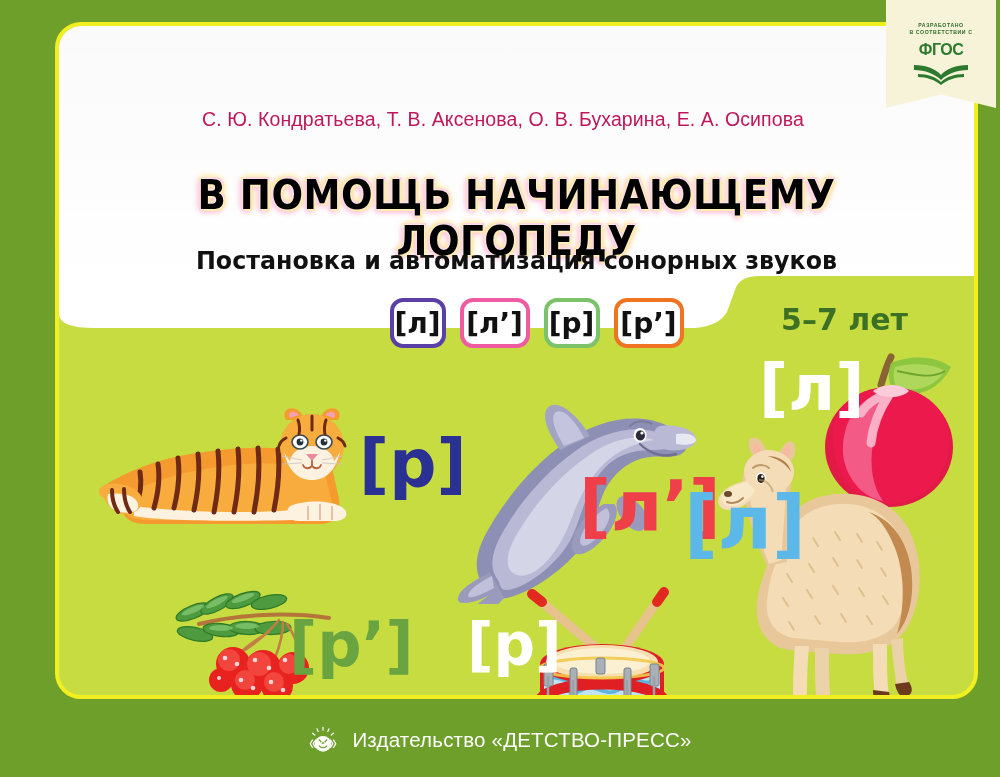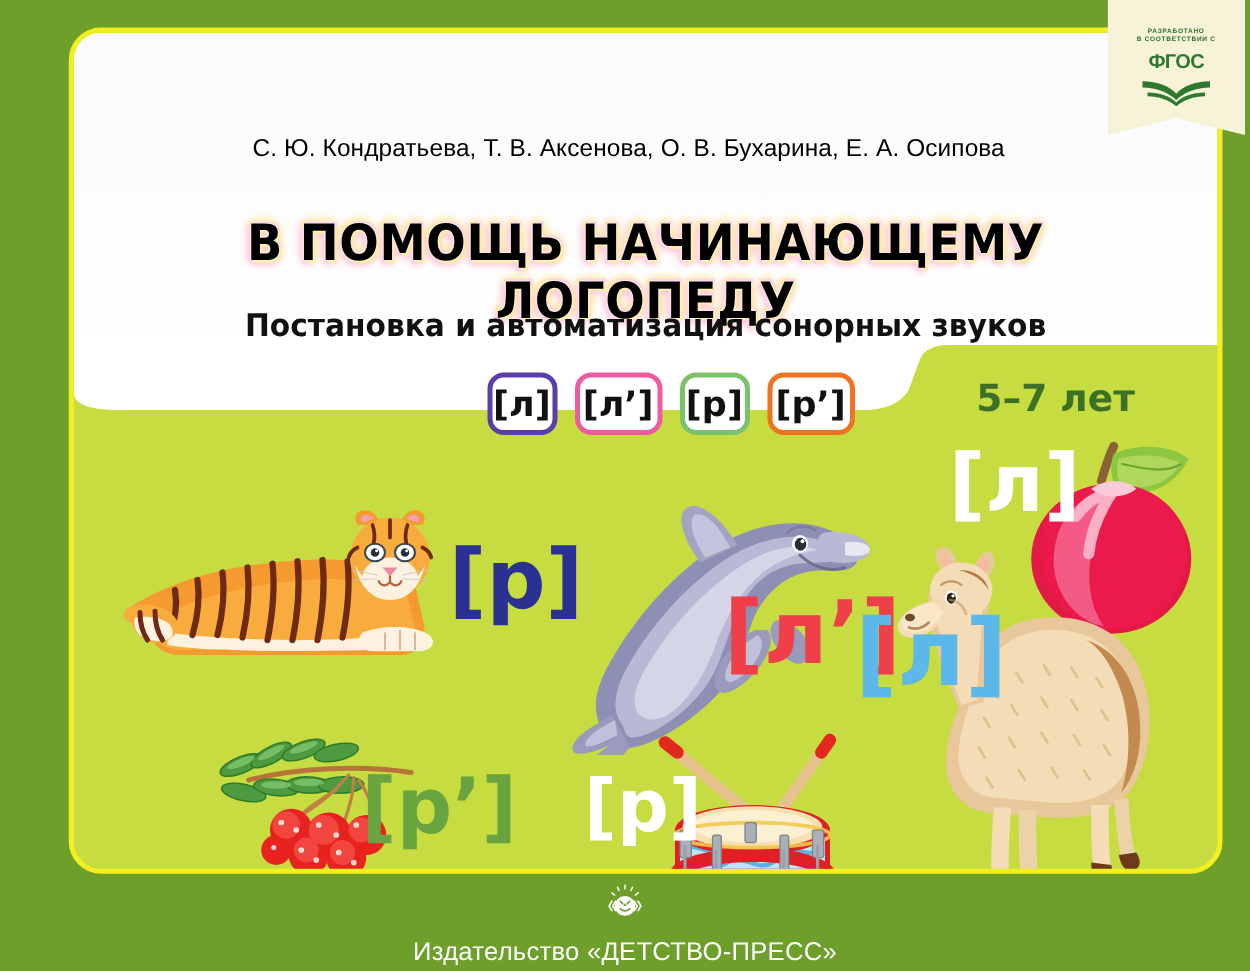--- a/index.html
+++ b/index.html
@@ -52,21 +52,21 @@
   }
   .fgos-main{
     font-size:16px;font-weight:bold;letter-spacing:-.5px;
     color:#2d7a2f;line-height:24px;margin-top:2px;
   }
   .fgos-book{margin:1px auto 0;width:58px;height:22px;}
 
   
   .authors{
     position:absolute;left:143px;top:82px;
-    font-size:19.5px;color:#000000;letter-spacing:.1px;white-space:nowrap;
+    font-size:19.5px;color:#be185d;letter-spacing:.1px;white-space:nowrap;
     z-index:30;
   }
 
   
   .title{
     position:absolute;left:0;right:0;top:146px;text-align:center;z-index:30;
     font-size:40px;font-weight:bold;color:#000;
     letter-spacing:.5px;
     font-family:"DejaVu Sans", sans-serif;
     transform:scaleX(.93);
@@ -121,21 +121,21 @@
     font-family:"DejaVu Sans", sans-serif;
     font-weight:bold;
     line-height:1;
     z-index:20;
   }
 
   
   .footer{
     position:absolute;left:0;bottom:0;width:100%;height:74px;
     background:#6d9f2a;
-    display:flex;align-items:center;justify-content:center;gap:14px;flex-direction:column;
+    display:flex;align-items:center;justify-content:center;gap:14px;
   }
   .pub-logo{width:30px;height:30px;}
   .pub-text{
     color:#ffffff;font-size:20.5px;letter-spacing:.2px;
     font-family:"Liberation Sans", sans-serif;
   }
 
   svg{display:block;}
 </style>
 </head>

